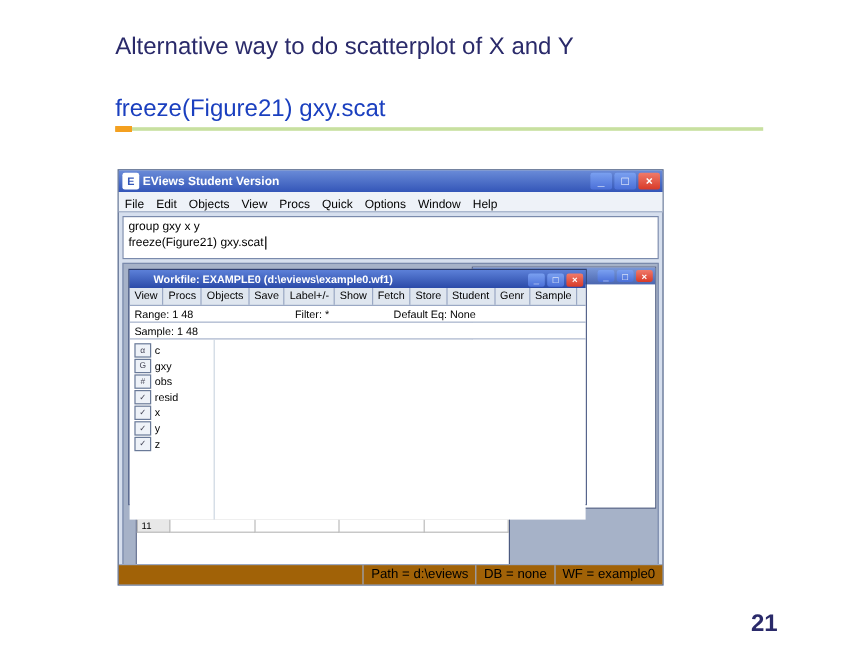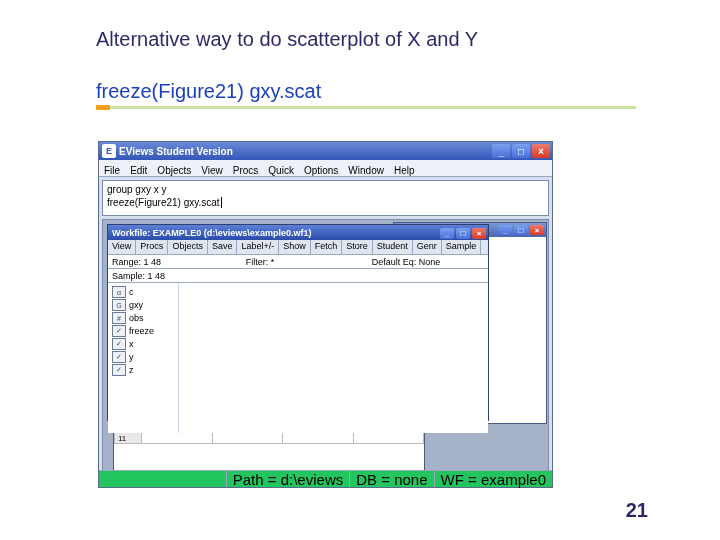--- a/index.html
+++ b/index.html
@@ -30,35 +30,35 @@
   .hidden2{left:10px;top:200px;width:310px;height:62px}
   .hidden2 table{border-collapse:collapse;font-size:8px;width:100%}
   .hidden2 td{border:1px solid #bbb;padding:0 3px;text-align:left;height:10px}
   .hidden2 td.rowh{background:#e8e8e8;width:20px}
   
   .hscroll{position:absolute;left:0;bottom:0;right:0;height:14px;background:#dbe3ee;display:flex;align-items:center}
   .hscroll .arrow{width:14px;height:12px;background:#c4cfde;border:1px solid #8ea2be;display:flex;align-items:center;justify-content:center;cursor:pointer;font-size:8px}
   .hscroll .track{flex:1;height:12px;background:#e6edf6;border-top:1px solid #b0bed2;border-bottom:1px solid #b0bed2}
   
   .workfile{position:absolute;left:4px;top:4px;width:380px;height:195px;border:1px solid #2e3f70}
-  .workfile .ctitle{height:15px;background:linear-gradient(to bottom,#5c80d8,#2a4aa8);color:#fff;font-size:9px;font-weight:bold;display:flex;align-items:center;padding-left:4px}
+  .workfile .ctitle{height:15px;background:linear-gradient(to bottom,#5c80d8,#2a4aa8);color:#fff;font-size:9px;font-weight:bold;display:flex;align-items:center;padding-left:20px}
   .workfile .ctitle .winbtns{margin-left:auto}
   .workfile .ctitle .winbtn{width:14px;height:11px;margin:2px 2px 0 0;font-size:8px}
   .wf-toolbar{display:flex;height:14px;background:#dfe6ef;border-bottom:1px solid #9aa8c4;font-size:9px}
   .wf-toolbar span{border-right:1px solid #9aa8c4;padding:1px 4px;cursor:pointer}
   .wf-info{display:flex;height:13px;background:#fff;border-bottom:1px solid #9aa8c4;font-size:9px;align-items:center}
   .wf-info span{padding:0 4px}
   .wf-body{height:150px;background:#fff;display:flex}
   .wf-list{width:66px;border-right:1px solid #cdd6e2;padding:3px 2px;font-size:9px}
   .wf-list div{display:flex;align-items:center;height:12px;padding:0 2px;margin-bottom:1px}
   .wf-list .obj-ico{width:12px;height:10px;border:1px solid #6a7a98;background:#eef2f8;margin-right:3px;font-size:7px;display:flex;align-items:center;justify-content:center;color:#445}
   
-  .status{position:absolute;left:0;right:0;bottom:0;height:16px;background:#22c55e;border-top:1px solid #9aa8c4;display:flex;align-items:flex-end;justify-content:flex-end;font-size:15px}
+  .status{position:absolute;left:0;right:0;bottom:0;height:16px;background:#a16207;border-top:1px solid #9aa8c4;display:flex;align-items:flex-end;justify-content:flex-end;font-size:11px}
   .status span{border-left:1px solid #9aa8c4;padding:0 6px;height:16px;display:flex;align-items:center}
-  .pagenum{position:absolute;right:20px;bottom:18px;font-size:20px;font-weight:bold;color:#2a2a6a}
+  .pagenum{position:absolute;right:20px;bottom:8px;font-size:20px;font-weight:bold;color:#2a2a6a}
 </style>
 </head>
 <body>
 
 <div class="slide">
   <div class="heading">
     <span>Alternative way to do scatterplot of X and Y</span><br>
     <br>
     <span class="cmd">freeze(Figure21) gxy.scat</span>
   </div>
@@ -144,42 +144,42 @@
           <span>Show</span>
           <span>Fetch</span>
           <span>Store</span>
           <span>Student</span>
           <span>Genr</span>
           <span>Sample</span>
         </div>
         <div class="wf-info">
           <span style="width:80px">Range:  1 48</span>
           <span style="width:120px;text-align:center">Filter: *</span>
-          <span style="flex:1;text-align:center">Default Eq: None</span>
+          <span style="flex:1;text-align:left">Default Eq: None</span>
         </div>
         <div class="wf-info" style="border-bottom:1px solid #9aa8c4">
           <span>Sample: 1 48</span>
         </div>
         <div class="wf-body">
           <div class="wf-list">
             <div>
                 <span class="obj-ico">α</span>
                 <span>c</span>
               </div>
             <div>
                 <span class="obj-ico">G</span>
                 <span>gxy</span>
               </div>
             <div>
                 <span class="obj-ico">#</span>
                 <span>obs</span>
               </div>
             <div>
                 <span class="obj-ico">✓</span>
-                <span>freeze</span>
+                <span>resid</span>
               </div>
             <div>
                 <span class="obj-ico">✓</span>
                 <span>x</span>
               </div>
             <div>
                 <span class="obj-ico">✓</span>
                 <span>y</span>
               </div>
             <div>

